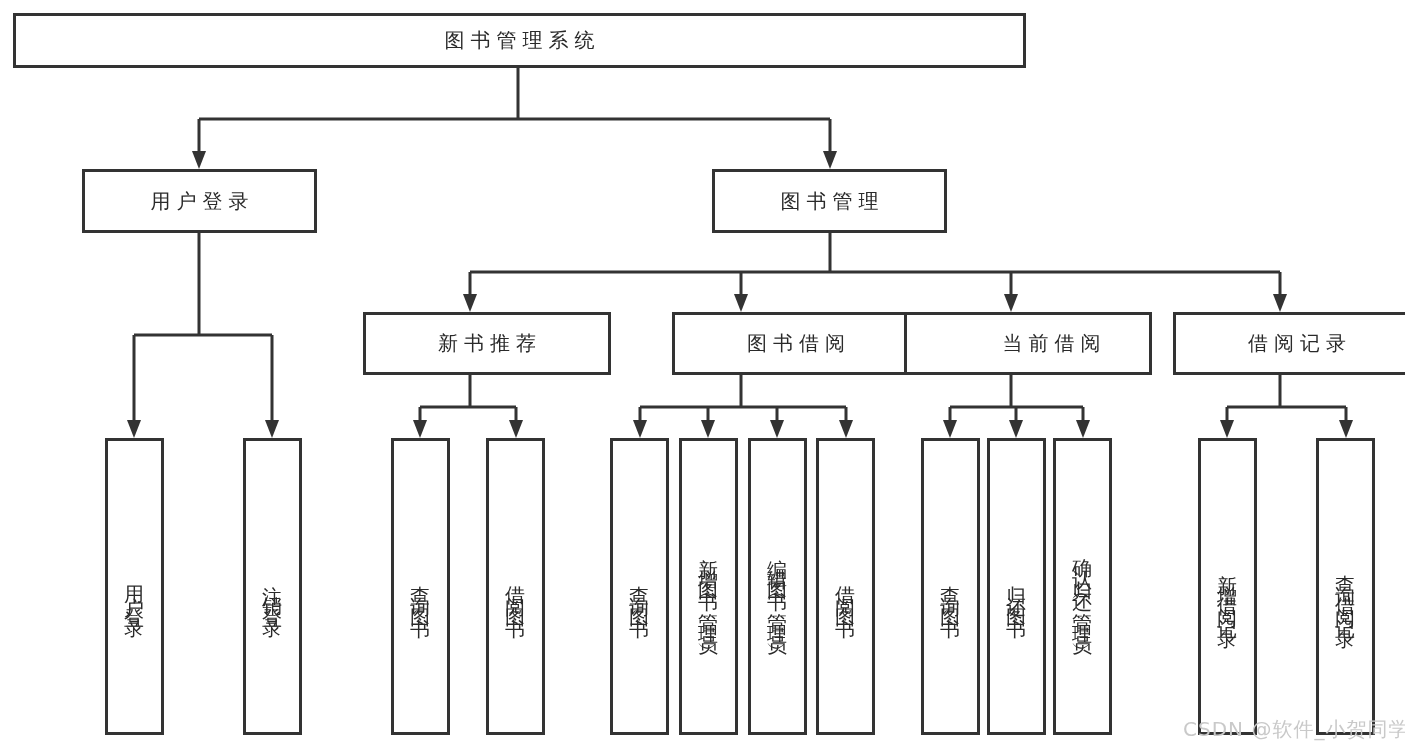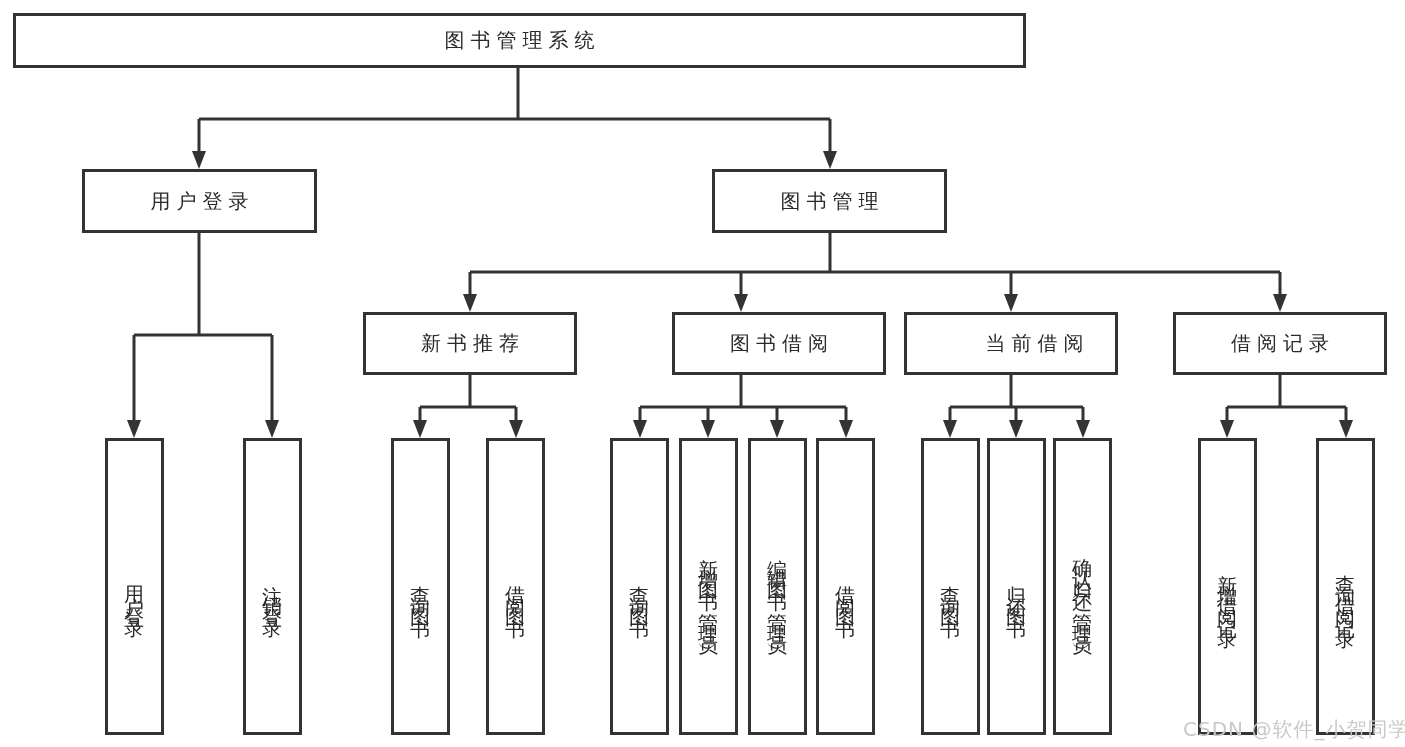--- a/index.html
+++ b/index.html
@@ -33,21 +33,21 @@
     font-size:20px;
     line-height:1;
     letter-spacing:11px;
     margin-bottom:-11px;
     color:#2a2a2a;
   }
   
   .n-root{left:13px;top:13px;width:1013px;height:55px;}
   .n-l2a{left:82px;top:169px;width:235px;height:64px;}
   .n-l2b{left:712px;top:169px;width:235px;height:64px;}
-  .n-l3{top:312px;width:214px;height:63px;}
+  .n-l3{top:312px;width:248px;height:63px;}
   .n-l3a{left:363px;}
   .n-l3b{left:634px;margin-left:38px;}
   .n-l3c{left:904px;padding-left:47px;}
   .n-l3d{left:1173px;}
   .leaf{top:438px;width:59px;height:297px;}
   .lf1{left:105px;} .lf2{left:243px;}
   .lf3{left:391px;} .lf4{left:486px;}
   .lf5{left:610px;} .lf6{left:679px;} .lf7{left:748px;} .lf8{left:816px;}
   .lf9{left:921px;} .lf10{left:987px;} .lf11{left:1053px;}
   .lf12{left:1198px;} .lf13{left:1316px;}

